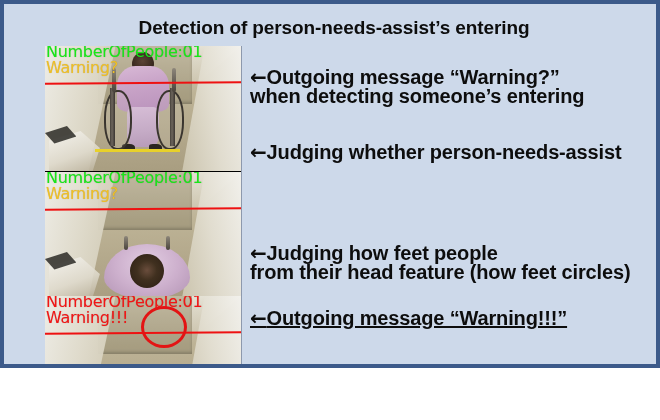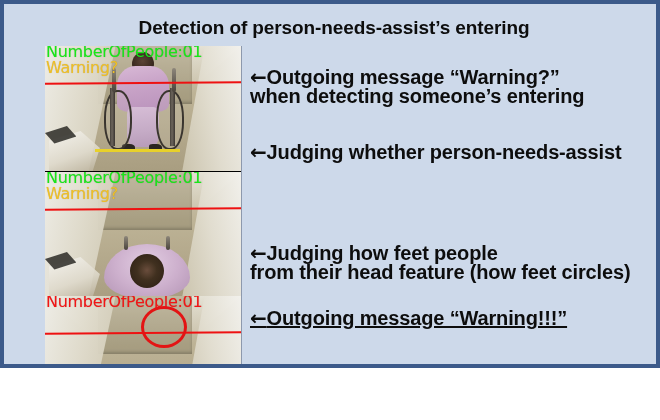--- a/index.html
+++ b/index.html
@@ -342,20 +342,21 @@
         <div class="shoulders" style="top:6px; width:90px; height:54px;"></div>
         <div class="crown" style="top:14px; width:36px; height:34px;"></div>
         <div class="handle" style="left:22px; top:0px; height:12px;"></div>
         <div class="handle" style="left:66px; top:0px; height:12px;"></div>
       </div>
 
       <div class="trip-line" style="top:36px;"></div>
 
       <div class="osd state-red">
         <span class="count">NumberOfPeople:01</span>
+        <span class="warn">Warning!!!</span>
       </div>
     </div>
 
     <div class="frame f4">
       <div class="room">
         <div class="clutter"></div>
         <div class="clutter-dark"></div>
       </div>
       <div class="topdown" style="left:52%; top:8px; width:92px; height:34px;">
         <div class="shoulders" style="top:4px; width:92px; height:40px;"></div>

